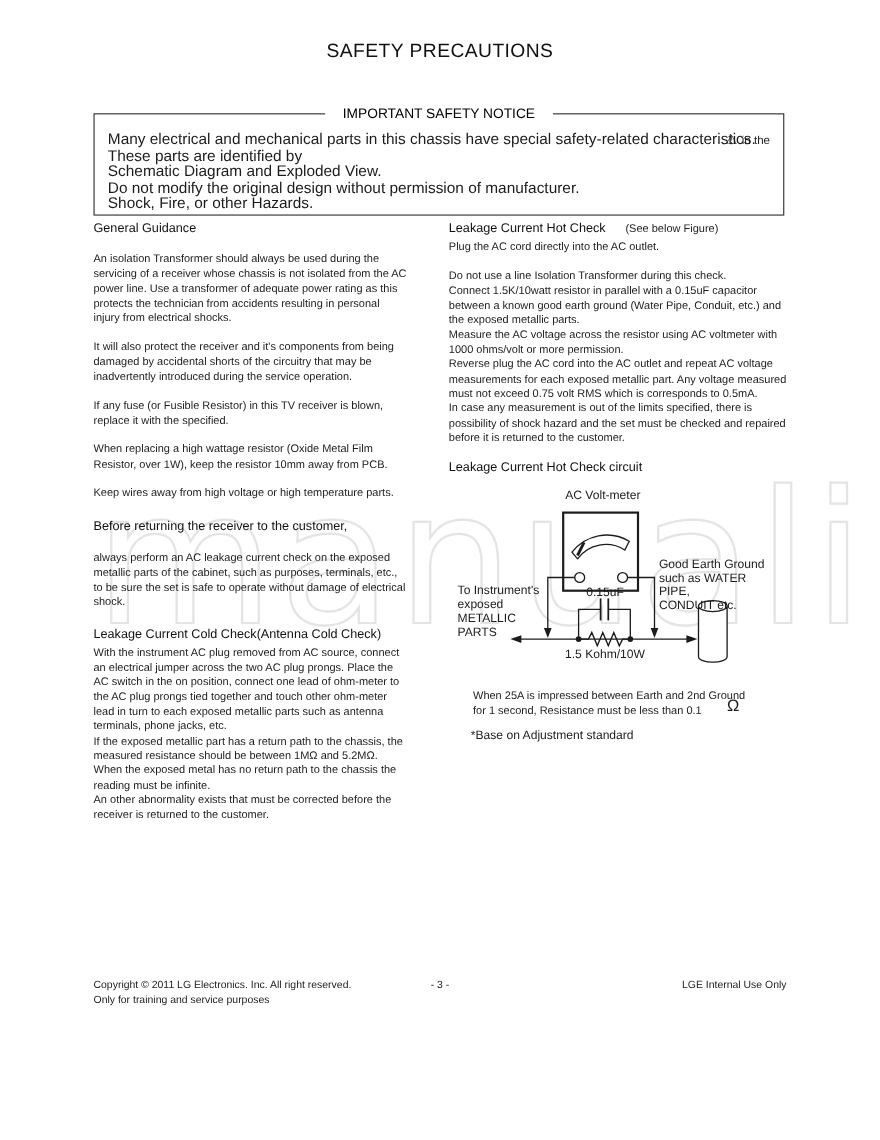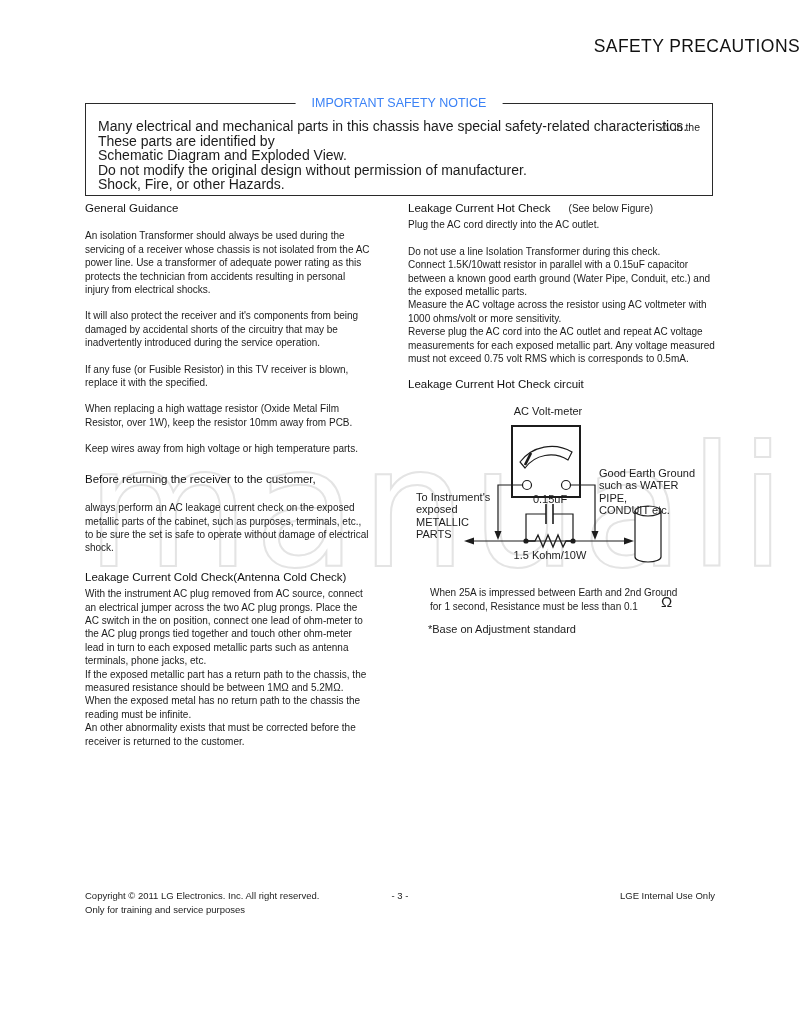--- a/index.html
+++ b/index.html
@@ -15,31 +15,31 @@
   .watermark {
     position:absolute; left:86px; top:424px;
     font-size:168px; line-height:1; letter-spacing:4px;
     font-family:"DejaVu Sans", sans-serif;
     color:rgba(0,0,0,0);
     -webkit-text-stroke:2px #e4e4e4;
     z-index:0; user-select:none; white-space:nowrap;
   }
   .layer { position:absolute; z-index:1; }
   .title {
-    left:0; top:36px; width:800px; text-align:right;
+    left:0; top:36px; width:800px; text-align:center;
     font-size:17.5px; letter-spacing:0.4px; color:#111;
   }
   .notice-box {
     left:85px; top:103px; width:628px; height:93px;
     border:1.5px solid #2a2a2a;
   }
   .notice-heading {
     position:absolute; top:-8px; left:50%; transform:translateX(-50%);
     background:#ffffff; padding:0 16px; white-space:nowrap;
-    font-size:12.5px; color:#3b82f6;
+    font-size:12.5px; color:#000000;
   }
   .notice-body { padding:15px 12px 0 12px; font-size:14px; line-height:14.6px; }
   .notice-suffix { position:absolute; top:16px; right:12px; font-size:10.5px; }
   .warn-tri { font-size:12px; margin-right:4px; }
   .col { font-size:10px; line-height:13.4px; }
   .col p { margin:0; }
   .left-col  { left:85px;  top:202px; width:286px; }
   .right-col { left:408px; top:202px; width:307px; }
   .h-section { font-size:11.5px; color:#111; }
   .gap13 { height:13px; }
@@ -104,22 +104,23 @@
 
   <div class="layer col right-col">
     <div>
       <span class="h-section">Leakage Current Hot Check</span><span class="hot-note">(See below Figure)</span>
     </div>
     <div style="height:3px"></div>
     <p>Plug the AC cord directly into the AC outlet.</p>
     <div style="height:13px"></div>
     <p>Do not use a line Isolation Transformer during this check.</p>
     <p>Connect 1.5K/10watt resistor in parallel with a 0.15uF capacitor between a known good earth ground (Water Pipe, Conduit, etc.) and the exposed metallic parts.</p>
-    <p>Measure the AC voltage across the resistor using AC voltmeter with 1000 ohms/volt or more sensitivity.</p>
+    <p>Measure the AC voltage across the resistor using AC voltmeter with 1000 ohms/volt or more permission.</p>
     <p>Reverse plug the AC cord into the AC outlet and repeat AC voltage measurements for each exposed metallic part. Any voltage measured must not exceed 0.75 volt RMS which is corresponds to 0.5mA.</p>
+    <p>In case any measurement is out of the limits specified, there is possibility of shock hazard and the set must be checked and repaired before it is returned to the customer.</p>
     <div style="height:13px"></div>
     <div class="h-section">Leakage Current Hot Check circuit</div>
 
     <div class="figure">
       <svg width="307" height="180" viewBox="0 0 307 180">
 
         <rect x="104" y="25" width="68" height="71" fill="#ffffff" stroke="#1c1c1c" stroke-width="2"></rect>
 
         <path d="M 112,61 A 40 40 0 0 1 164,51 L 160,59 A 32 32 0 0 0 117,67 Z" fill="#ffffff" stroke="#1c1c1c" stroke-width="1.2"></path>
 

